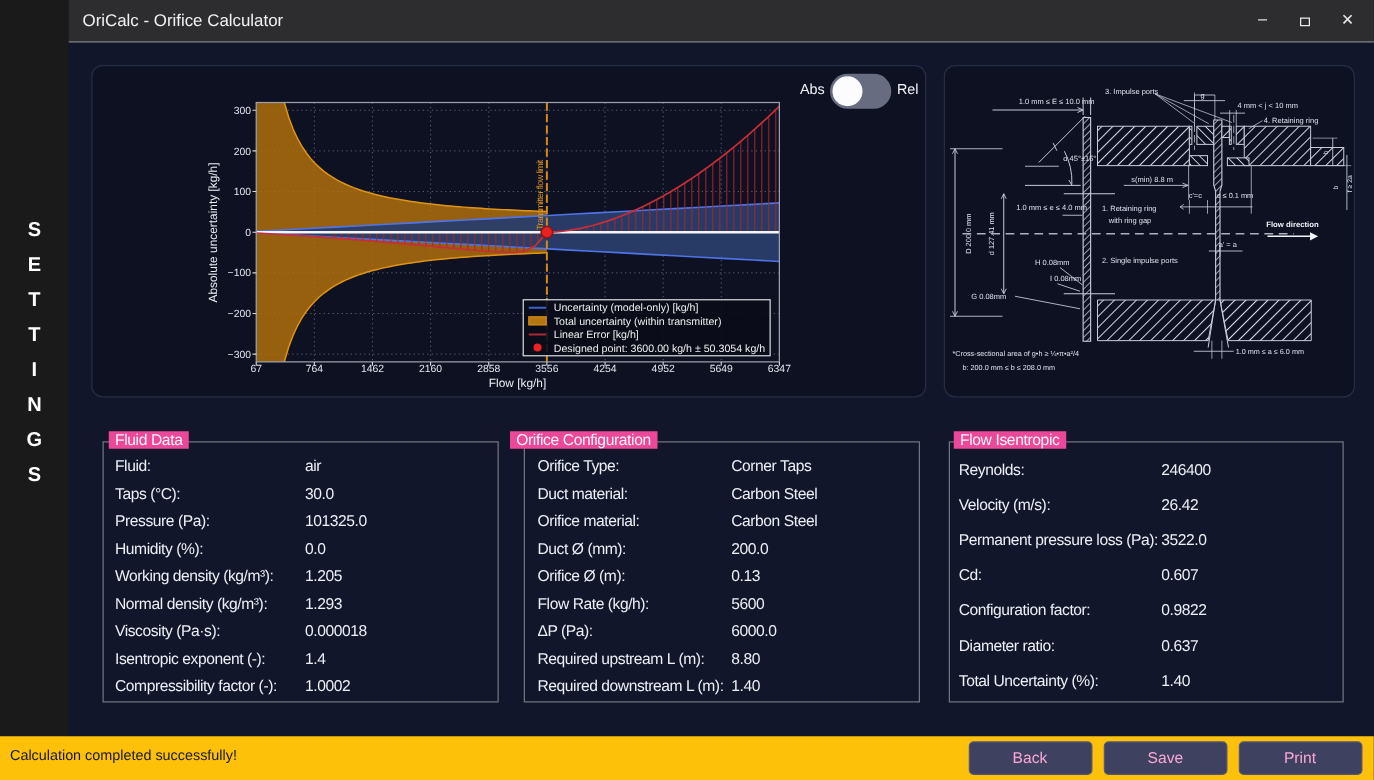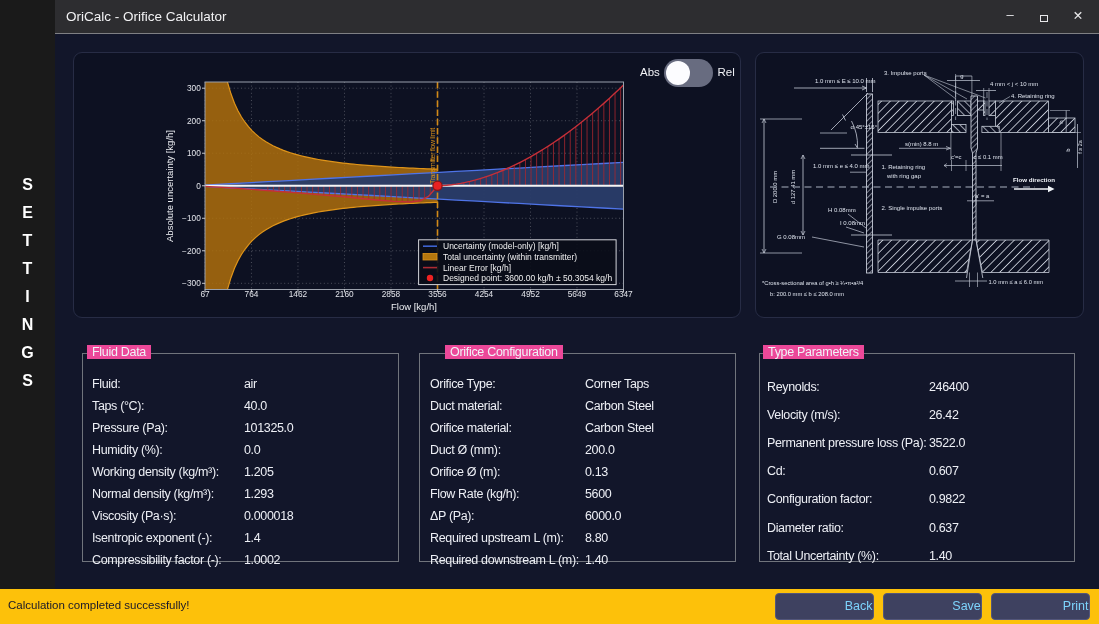--- a/index.html
+++ b/index.html
@@ -9,26 +9,26 @@
 #title { position:absolute; left:66px; top:9px; font-size:13.5px; color:#f2f2f4; }
 #sidebar { position:absolute; left:0; top:0; width:55px; height:590px; background:#1a1a1a; }
 .sl { position:absolute; left:0; width:55px; text-align:center; color:#fff;
   font-size:16px; font-weight:bold; }
 .panel { position:absolute; top:51.5px; height:266.5px; background:#0d1122;
   border:1px solid #272c45; border-radius:9px; }
 fieldset, .fs { position:absolute; top:353px; height:208.5px; border:1px solid #70747c; }
 .fs-legend { position:absolute; top:345px; background:#ec4899; font-size:12.5px; letter-spacing:-0.3px;
   color:#f1f3f8; padding:0 5px; }
 .lab { position:absolute; font-size:12.5px; letter-spacing:-0.35px; color:#edeff5; white-space:nowrap;
-  transform:translateY(-50%); margin-top:13px; }
+  transform:translateY(-50%); margin-top:2px; }
 #bottombar { position:absolute; left:0; top:589px; width:1099px; height:35px; background:#fdc10a; }
 #status { position:absolute; left:8px; top:599px; font-size:11.5px; color:#17172b; }
 .btn { position:absolute; top:592.5px; width:99px; height:27px; background:#3e4160;
-  border:1px solid #53567a; border-radius:4px; color:#7dd3fc; font-size:12.5px;
-  text-align:right; line-height:25px; }
+  border:1px solid #53567a; border-radius:4px; color:#f9a8d4; font-size:12.5px;
+  text-align:center; line-height:25px; }
 .winbtn { position:absolute; top:0; height:33px; color:#e8e8ea; text-align:center; }
 #toggle-pill { position:absolute; left:664px; top:59px; width:49px; height:28px;
   background:#686c80; border-radius:14px; }
 #toggle-knob { position:absolute; left:666px; top:61px; width:24px; height:24px;
   background:#fcfcff; border-radius:12px; }
 .tglab { position:absolute; top:66px; font-size:11.5px; color:#f2f3f7; }
 svg { position:absolute; left:0; top:0; }
 .tk { font-size:8.3px; fill:#e2e4ea; font-family:"Liberation Sans", sans-serif; }
 .axl { font-size:9.5px; fill:#eceef2; font-family:"Liberation Sans", sans-serif; }
 .lg { font-size:8.5px; fill:#efefef; font-family:"Liberation Sans", sans-serif; }
@@ -231,59 +231,59 @@
 <text x="1070" y="150" font-size="5.4" fill="#dde2ec" text-anchor="middle" transform="rotate(-90 1070 150)">b</text>
 <text x="1081.5" y="147" font-size="5.4" fill="#dde2ec" text-anchor="middle" transform="rotate(-90 1081.5 147)">f ≥ 2a</text>
     </g>
 </svg>
 
 <div class="fs" style="left:82px; width:316.5px;"></div>
 <div class="fs-legend" style="left:87px;">Fluid Data</div>
 <div class="lab" style="left:92px;top:371px">Fluid:</div>
 <div class="lab" style="left:244px;top:371px">air</div>
 <div class="lab" style="left:92px;top:393px">Taps (°C):</div>
-<div class="lab" style="left:244px;top:393px">40.0</div>
+<div class="lab" style="left:244px;top:393px">30.0</div>
 <div class="lab" style="left:92px;top:415px">Pressure (Pa):</div>
 <div class="lab" style="left:244px;top:415px">101325.0</div>
 <div class="lab" style="left:92px;top:437px">Humidity (%):</div>
 <div class="lab" style="left:244px;top:437px">0.0</div>
 <div class="lab" style="left:92px;top:459px">Working density (kg/m³):</div>
 <div class="lab" style="left:244px;top:459px">1.205</div>
 <div class="lab" style="left:92px;top:481px">Normal density (kg/m³):</div>
 <div class="lab" style="left:244px;top:481px">1.293</div>
 <div class="lab" style="left:92px;top:503px">Viscosity (Pa·s):</div>
 <div class="lab" style="left:244px;top:503px">0.000018</div>
 <div class="lab" style="left:92px;top:525px">Isentropic exponent (-):</div>
 <div class="lab" style="left:244px;top:525px">1.4</div>
 <div class="lab" style="left:92px;top:547px">Compressibility factor (-):</div>
 <div class="lab" style="left:244px;top:547px">1.0002</div>
 
 <div class="fs" style="left:418.8px; width:317.6px;"></div>
-<div class="fs-legend" style="left:445px;">Orifice Configuration</div>
+<div class="fs-legend" style="left:408px;">Orifice Configuration</div>
 <div class="lab" style="left:430px;top:371px">Orifice Type:</div>
 <div class="lab" style="left:585px;top:371px">Corner Taps</div>
 <div class="lab" style="left:430px;top:393px">Duct material:</div>
 <div class="lab" style="left:585px;top:393px">Carbon Steel</div>
 <div class="lab" style="left:430px;top:415px">Orifice material:</div>
 <div class="lab" style="left:585px;top:415px">Carbon Steel</div>
 <div class="lab" style="left:430px;top:437px">Duct Ø (mm):</div>
 <div class="lab" style="left:585px;top:437px">200.0</div>
 <div class="lab" style="left:430px;top:459px">Orifice Ø (m):</div>
 <div class="lab" style="left:585px;top:459px">0.13</div>
 <div class="lab" style="left:430px;top:481px">Flow Rate (kg/h):</div>
 <div class="lab" style="left:585px;top:481px">5600</div>
 <div class="lab" style="left:430px;top:503px">ΔP (Pa):</div>
 <div class="lab" style="left:585px;top:503px">6000.0</div>
 <div class="lab" style="left:430px;top:525px">Required upstream L (m):</div>
 <div class="lab" style="left:585px;top:525px">8.80</div>
 <div class="lab" style="left:430px;top:547px">Required downstream L (m):</div>
 <div class="lab" style="left:585px;top:547px">1.40</div>
 
 <div class="fs" style="left:758.8px; width:315.8px;"></div>
-<div class="fs-legend" style="left:763px;">Type Parameters</div>
+<div class="fs-legend" style="left:763px;">Flow Isentropic</div>
 <div class="lab" style="left:767px;top:374.0px">Reynolds:</div>
 <div class="lab" style="left:929px;top:374.0px">246400</div>
 <div class="lab" style="left:767px;top:402.1px">Velocity (m/s):</div>
 <div class="lab" style="left:929px;top:402.1px">26.42</div>
 <div class="lab" style="left:767px;top:430.2px">Permanent pressure loss (Pa):</div>
 <div class="lab" style="left:929px;top:430.2px">3522.0</div>
 <div class="lab" style="left:767px;top:458.3px">Cd:</div>
 <div class="lab" style="left:929px;top:458.3px">0.607</div>
 <div class="lab" style="left:767px;top:486.4px">Configuration factor:</div>
 <div class="lab" style="left:929px;top:486.4px">0.9822</div>

